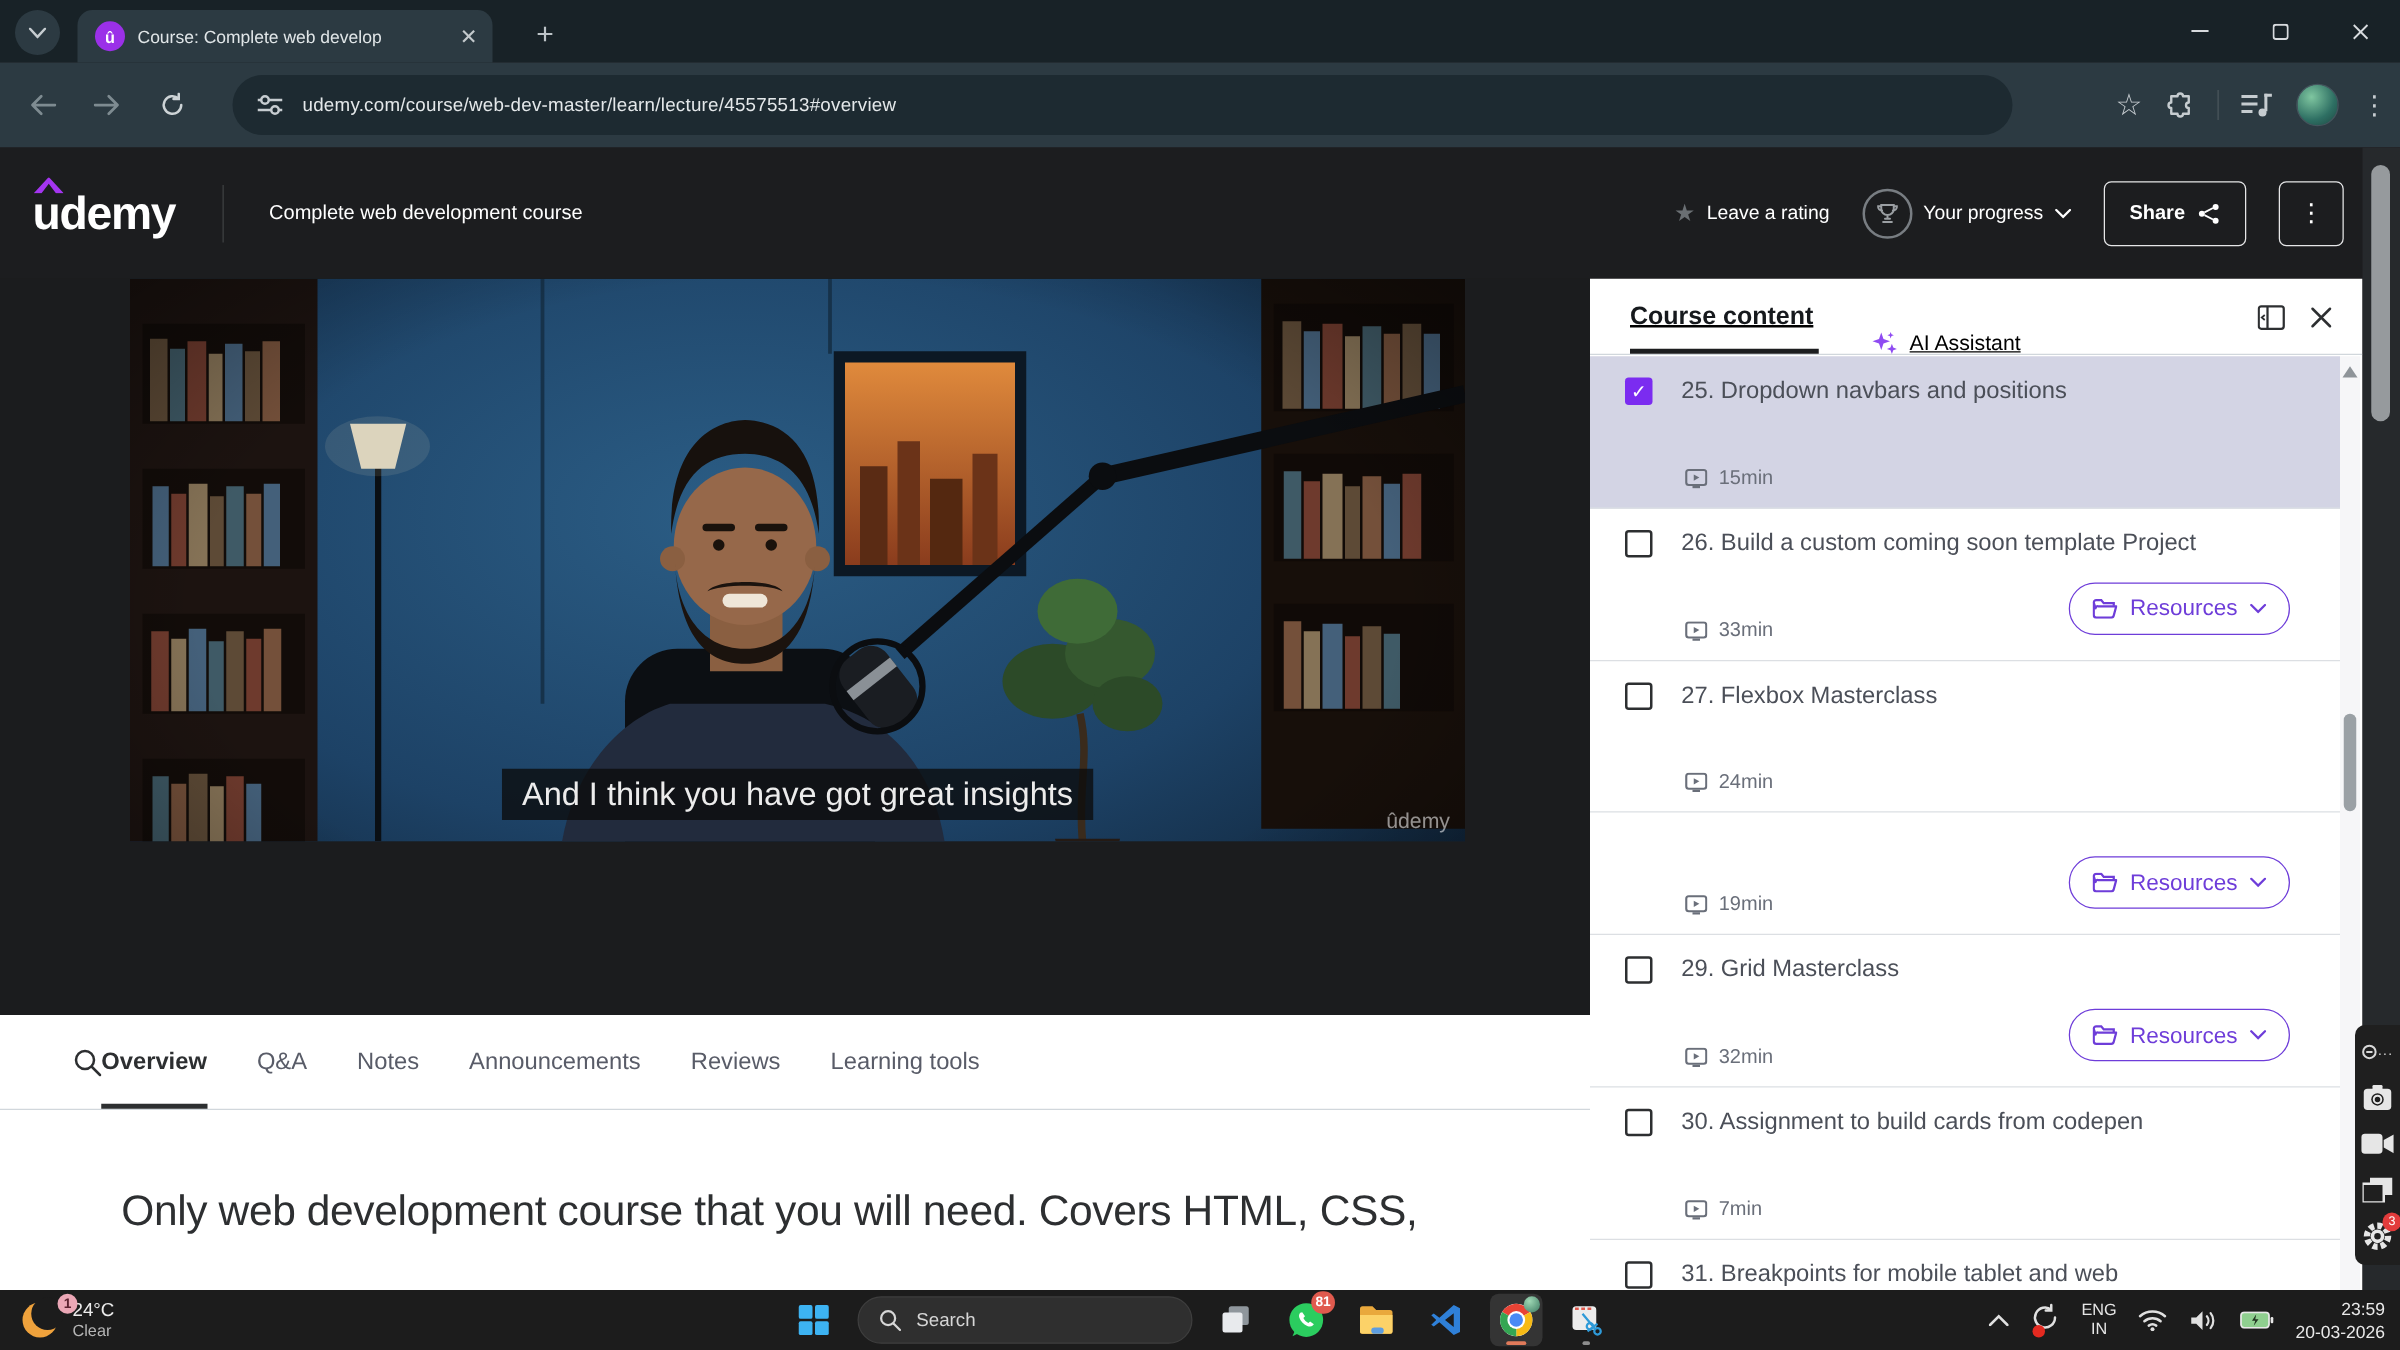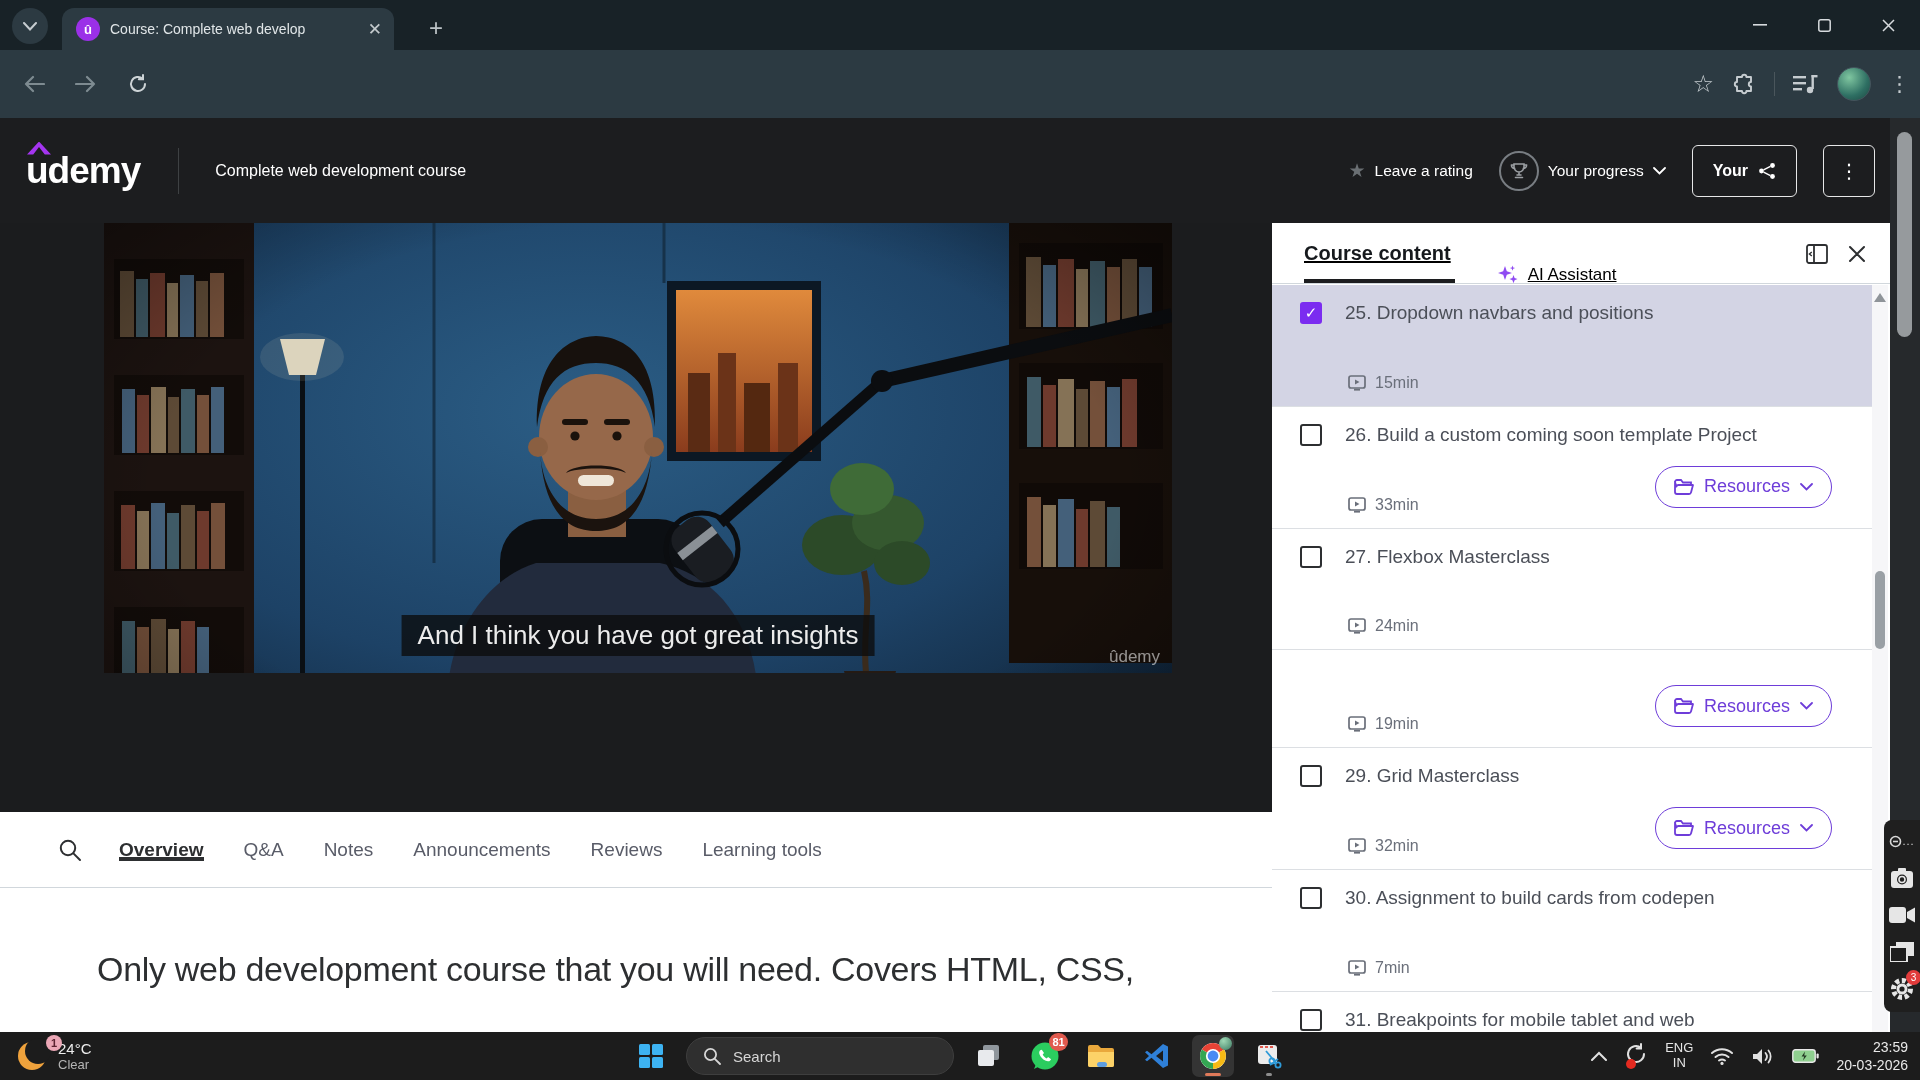--- a/index.html
+++ b/index.html
@@ -43,21 +43,21 @@
   .hdr-kebab { width:52px; padding:0; font-size:20px; font-weight:normal; }
   
   .player-strip { position:absolute; left:0; top:223px; width:1272px; height:589px; background:#1b1c1e; }
   .video { position:absolute; left:104px; top:0; width:1068px; height:450px; overflow:hidden; background:#14222e; }
   .caption { position:absolute; left:50%; transform:translateX(-50%); bottom:17px; background:rgba(12,12,12,.78); color:#ececec; font-size:26px; padding:5px 16px; white-space:nowrap; }
   .watermark { position:absolute; right:12px; bottom:6px; color:rgba(255,255,255,.55); font-size:17px; }
   
   .content-area { position:absolute; left:0; top:812px; width:1272px; height:220px; background:#fff; }
   .ctabs { position:relative; height:76px; border-bottom:1px solid #d1d7dc; display:flex; align-items:stretch; }
   .ctab-search { position:absolute; left:58px; top:26px; }
-  .ctab-list { display:flex; margin-left:119px; gap:40px;align-items:center; }
+  .ctab-list { display:flex; margin-left:81px; gap:40px; }
   .ctab { display:flex; align-items:center; font-size:19px; color:#595c68; }
   .ctab.active { color:#2d2f31; font-weight:bold; box-shadow:inset 0 -4px 0 #2d2f31; }
   .overview-heading { position:absolute; left:97px; top:138px; font-size:34px; color:#2d2f31; letter-spacing:-.3px; white-space:nowrap; }
   
   .sidebar { position:absolute; left:1272px; top:223px; width:618px; height:809px; background:#fff; overflow:hidden; }
   .sb-header { position:relative; height:61px; border-bottom:1px solid #d1d7dc; display:flex; align-items:stretch;text-decoration:underline; }
   .sb-tab-main { margin-left:32px; display:flex; align-items:center; font-size:20px; font-weight:bold; color:#16191d; box-shadow:inset 0 -4px 0 #1c1d1f; padding-right:4px; }
   .sb-tab-ai { margin-left:42px; display:flex; align-items:center; gap:9px; font-size:17px; color:#000000;margin-top:44px; }
   .sb-hdr-icons { position:absolute; right:24px; top:0; height:61px; display:flex; align-items:center; gap:20px; }
   .sb-list { position:absolute; left:0; top:62px; width:600px; }
@@ -148,20 +148,29 @@
     <div class="navicon" style="margin-left:12px">
       <svg width="22" height="18" viewBox="0 0 22 18">
           <path d="M12 2 L19 9 L12 16 M19 9 H1" stroke="#7e8b91" stroke-width="2.2" fill="none" stroke-linecap="round" stroke-linejoin="round"></path>
         </svg>
     </div>
     <div class="navicon" style="margin-left:12px">
       <svg width="20" height="20" viewBox="0 0 20 20">
           <path d="M17 10 a7 7 0 1 1 -2.2-5.1 M15 1 v4.2 h-4.2" stroke="#cdd3d6" stroke-width="2" fill="none" stroke-linecap="round"></path>
         </svg>
     </div>
+    <div class="omnibox">
+      <svg width="20" height="16" viewBox="0 0 20 16">
+        <line x1="0" y1="4" x2="20" y2="4" stroke="#c6ccd0" stroke-width="2"></line>
+          <circle cx="6" cy="4" r="3" fill="#1d2a31" stroke="#c6ccd0" stroke-width="2"></circle>
+        <line x1="0" y1="12" x2="20" y2="12" stroke="#c6ccd0" stroke-width="2"></line>
+          <circle cx="14" cy="12" r="3" fill="#1d2a31" stroke="#c6ccd0" stroke-width="2"></circle>
+      </svg>
+      <span class="url">udemy.com/course/web-dev-master/learn/lecture/45575513#overview</span>
+    </div>
     <div class="toolbar-right">
       <span class="glyph" style="font-size:24px">☆</span>
       <svg width="24" height="24" viewBox="0 0 24 24">
         <path d="M10 3 a2.2 2.2 0 0 1 4.4 0 H19 v5 a2.2 2.2 0 0 0 0 4.4 V17 h-4.6 a2.2 2.2 0 0 1 -4.4 0 H5 v-4.6 a2.2 2.2 0 0 1 0 -4.4 V3 Z" fill="none" stroke="#c6ccd0" stroke-width="1.9" stroke-linejoin="round" transform="translate(0,2)"></path>
       </svg>
       <div class="tb-sep"></div>
       <svg width="26" height="22" viewBox="0 0 26 22">
         <rect x="0" y="3" width="13" height="2.4" fill="#c6ccd0"></rect>
           <rect x="0" y="9" width="13" height="2.4" fill="#c6ccd0"></rect>
           <rect x="0" y="15" width="9" height="2.4" fill="#c6ccd0"></rect>
@@ -188,21 +197,21 @@
           <svg width="18" height="18" viewBox="0 0 18 18">
               <path d="M4 2 h10 v3 a5 5 0 0 1 -10 0 Z M4 3 H1.5 a3 3 0 0 0 3.2 3.4 M14 3 h2.5 a3 3 0 0 1 -3.2 3.4 M9 10 v3 M5.5 15.5 h7 M7 13 h4" stroke="#9b9fa3" stroke-width="1.6" fill="none" stroke-linecap="round"></path>
             </svg>
         </span>
         <span>Your progress</span>
         <svg class="chev" width="13" height="8" viewBox="0 0 13 8">
             <path d="M1 1 L6.5 6.5 L12 1" stroke="#fff" stroke-width="1.8" fill="none" stroke-linecap="round"></path>
           </svg>
       </div>
       <div class="hdr-btn">
-        <span>Your</span>
+        <span>Share</span>
         <svg width="18" height="18" viewBox="0 0 18 18">
           <circle cx="14.5" cy="3.5" r="2.4" fill="#fff"></circle>
             <circle cx="3.5" cy="9" r="2.4" fill="#fff"></circle>
             <circle cx="14.5" cy="14.5" r="2.4" fill="#fff"></circle>
           <path d="M5.6 7.9 L12.4 4.4 M5.6 10.1 L12.4 13.6" stroke="#fff" stroke-width="1.5"></path>
         </svg>
       </div>
       <div class="hdr-btn hdr-kebab">⋮</div>
     </div>
   </div>

